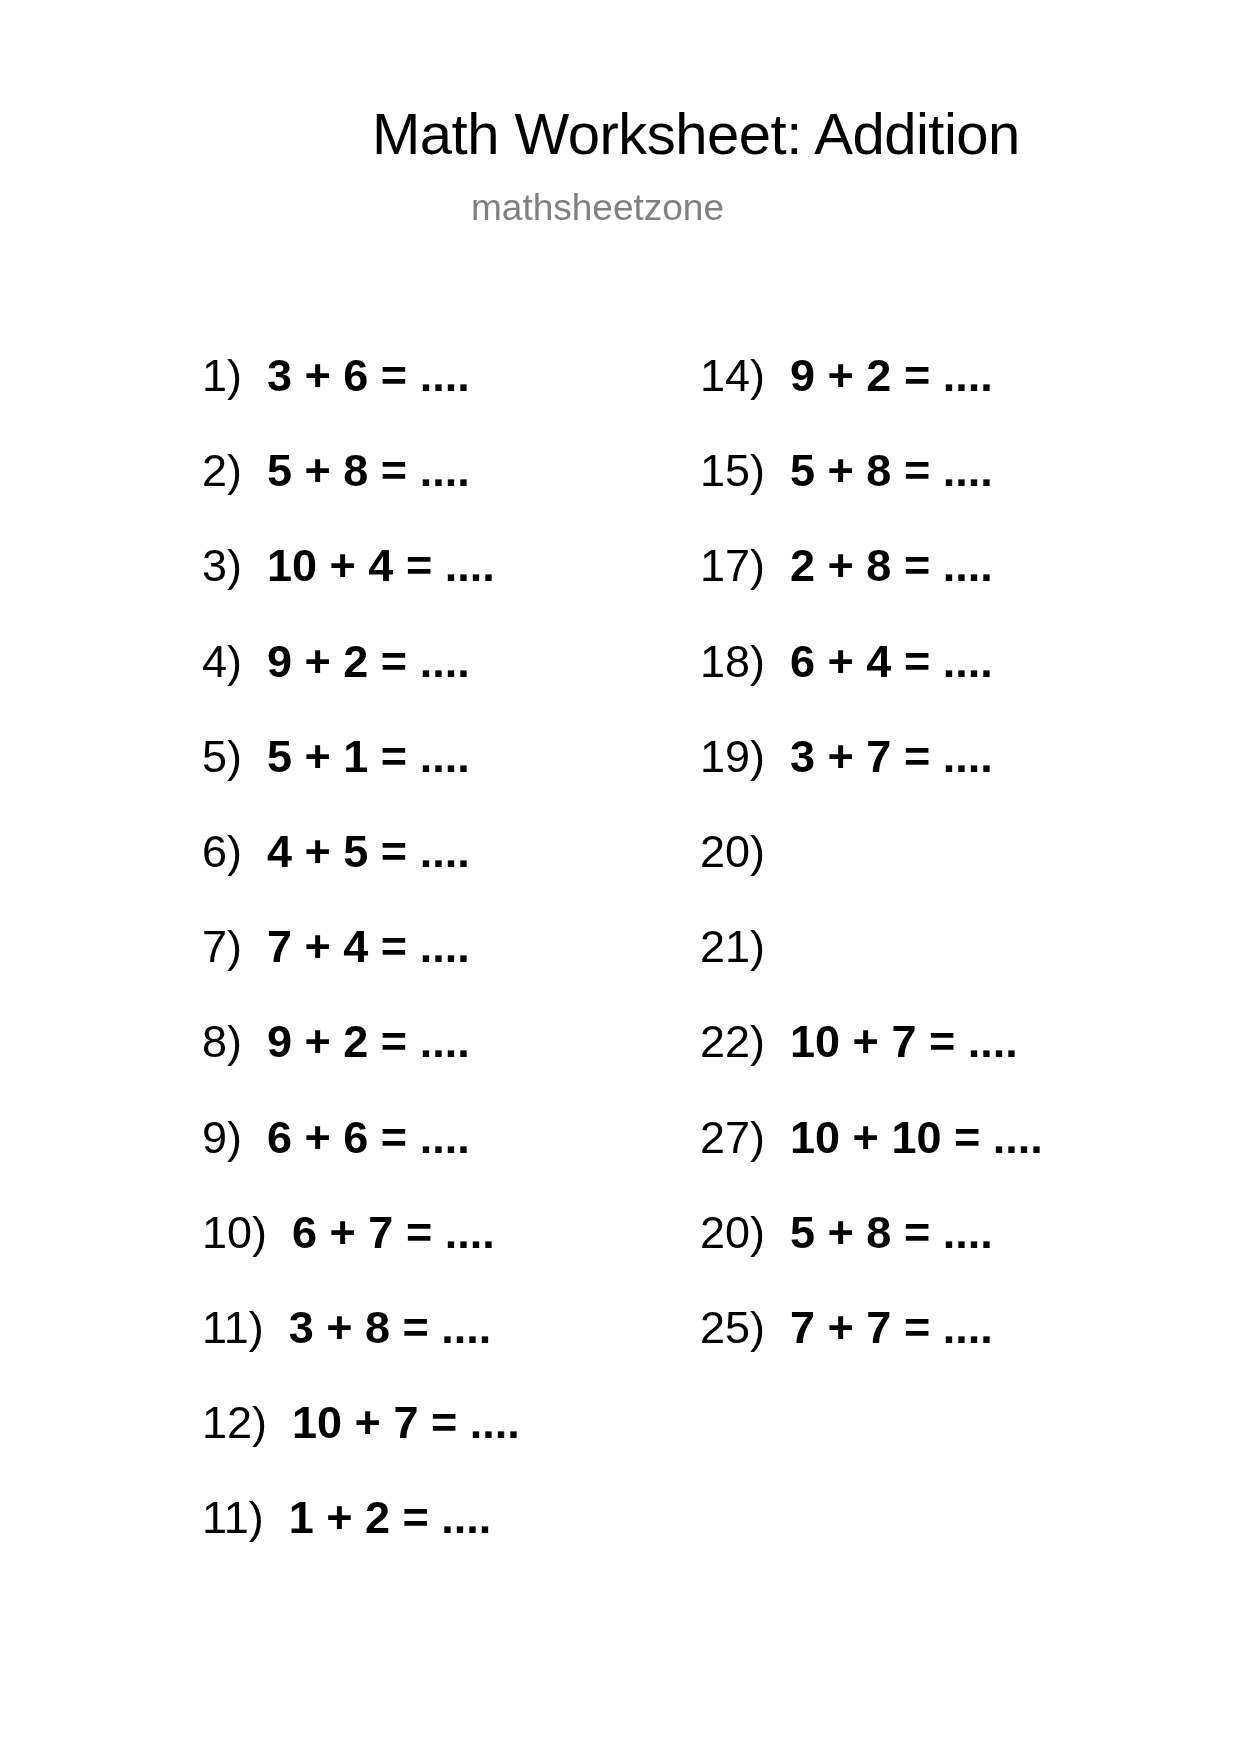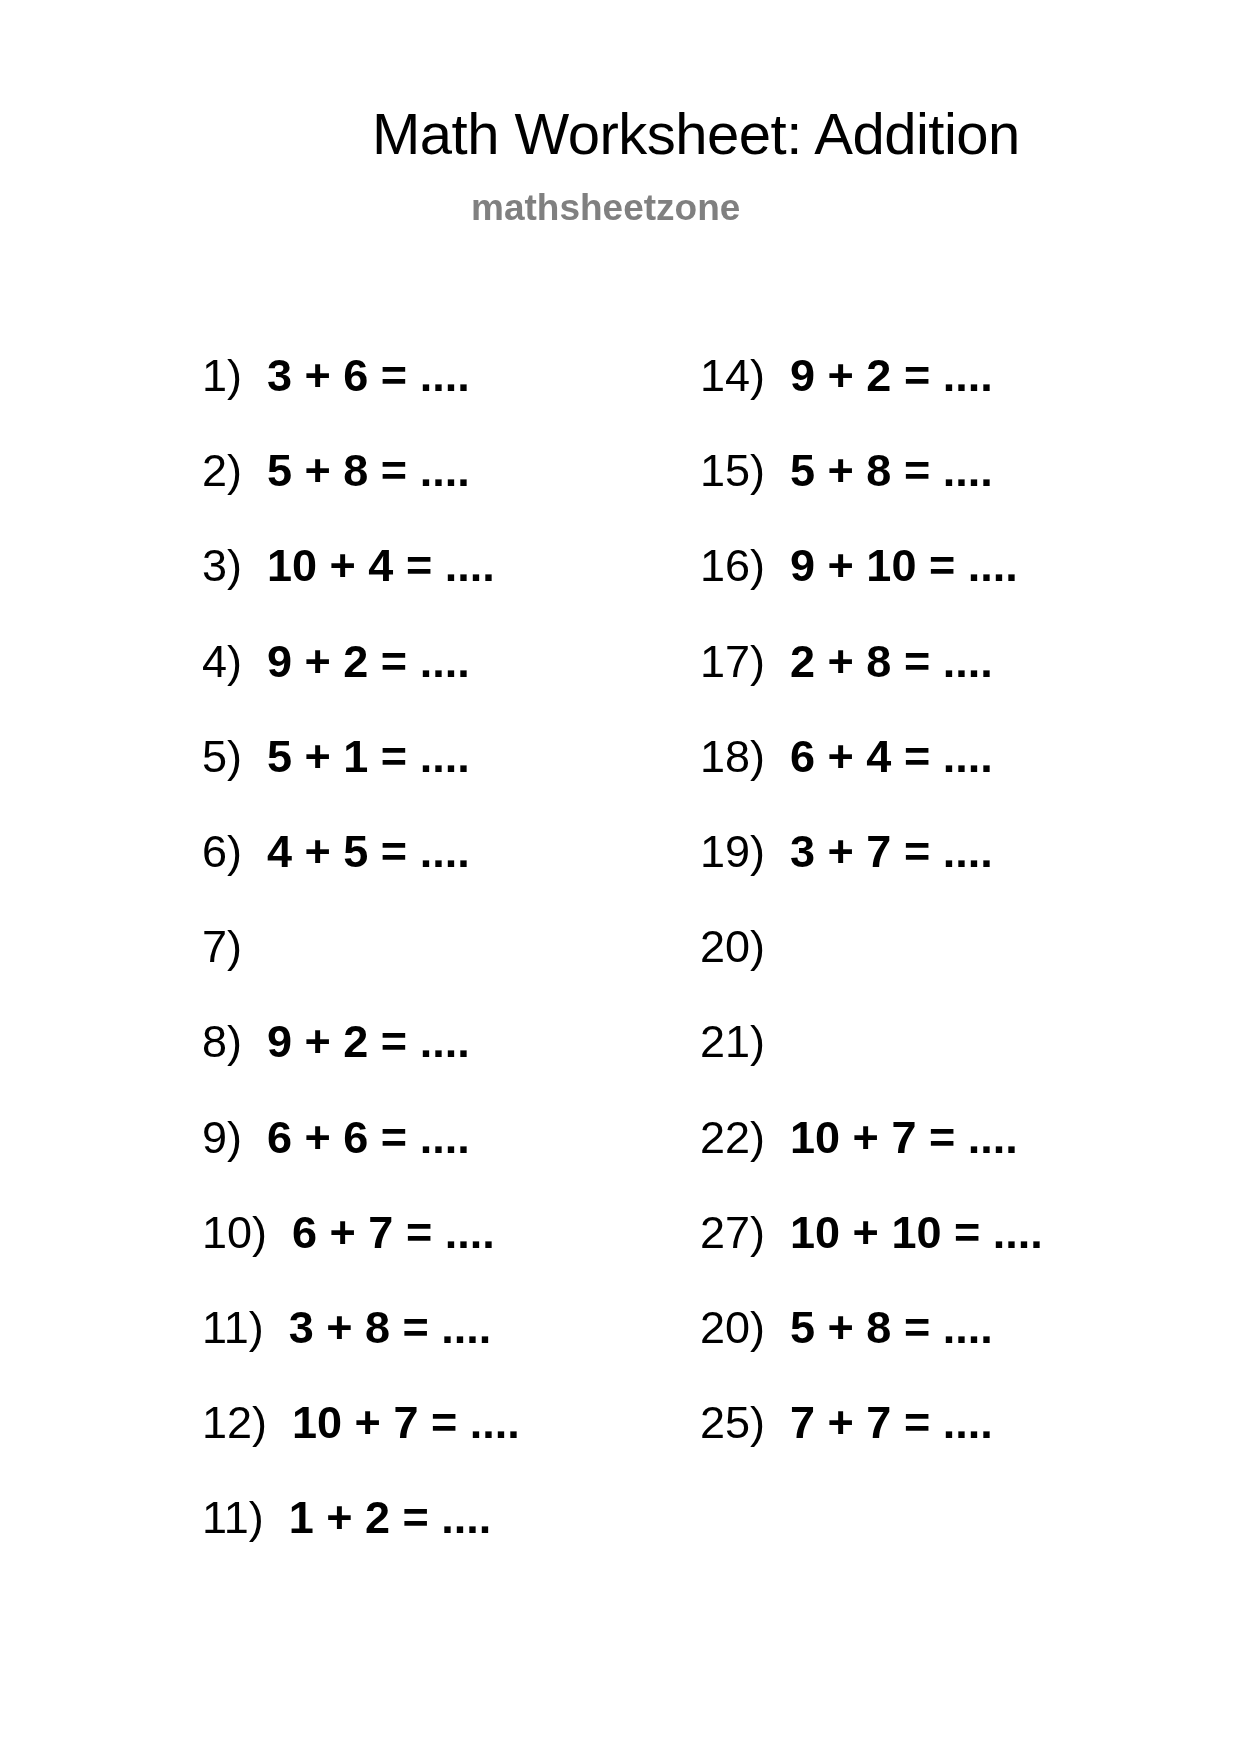--- a/index.html
+++ b/index.html
@@ -1,53 +1,52 @@
 <!DOCTYPE html>
 <html><head>
   <meta charset="utf-8">
   <style>
     html, body { margin: 0; padding: 0; background: #ffffff; }
     body { width: 1240px; height: 1754px; position: relative; overflow: hidden;
            font-family: "Liberation Sans", sans-serif; color: #000; }
     .title { position: absolute; left: 372px; top: 101px; font-size: 58px; line-height: 66px;
              white-space: nowrap; letter-spacing: -0.5px; text-align: right; }
     .subtitle { position: absolute; left: 471px; top: 186px; font-size: 37px; line-height: 44px;
-                color: #808080; white-space: nowrap; font-weight: bold; }
+                color: #808080; white-space: nowrap; }
     .col { position: absolute; top: 348px; }
     .col.left { left: 202px; }
     .col.right { left: 700px; }
     .problem { height: 95.2px; font-size: 45px; line-height: 56px; white-space: pre; display: flex; }
     .num { white-space: pre; }
     .expr { white-space: pre; font-weight: bold; }
   </style>
 </head>
 <body>
 
 <div class="title">Math Worksheet: Addition</div>
 <div class="subtitle">mathsheetzone</div>
 
 <div class="col left" id="col-left">
     <div class="problem"><span class="num">1)</span><span>  </span><span class="expr">3 + 6 = ....</span></div>
     <div class="problem"><span class="num">2)</span><span>  </span><span class="expr">5 + 8 = ....</span></div>
     <div class="problem"><span class="num">3)</span><span>  </span><span class="expr">10 + 4 = ....</span></div>
     <div class="problem"><span class="num">4)</span><span>  </span><span class="expr">9 + 2 = ....</span></div>
     <div class="problem"><span class="num">5)</span><span>  </span><span class="expr">5 + 1 = ....</span></div>
     <div class="problem"><span class="num">6)</span><span>  </span><span class="expr">4 + 5 = ....</span></div>
-    <div class="problem"><span class="num">7)</span><span>  </span></div>
+    <div class="problem"><span class="num">7)</span><span>  </span><span class="expr">7 + 4 = ....</span></div>
     <div class="problem"><span class="num">8)</span><span>  </span><span class="expr">9 + 2 = ....</span></div>
     <div class="problem"><span class="num">9)</span><span>  </span><span class="expr">6 + 6 = ....</span></div>
     <div class="problem"><span class="num">10)</span><span>  </span><span class="expr">6 + 7 = ....</span></div>
     <div class="problem"><span class="num">11)</span><span>  </span><span class="expr">3 + 8 = ....</span></div>
     <div class="problem"><span class="num">12)</span><span>  </span><span class="expr">10 + 7 = ....</span></div>
     <div class="problem"><span class="num">11)</span><span>  </span><span class="expr">1 + 2 = ....</span></div>
   </div>
 <div class="col right" id="col-right">
     <div class="problem"><span class="num">14)</span><span>  </span><span class="expr">9 + 2 = ....</span></div>
     <div class="problem"><span class="num">15)</span><span>  </span><span class="expr">5 + 8 = ....</span></div>
-    <div class="problem"><span class="num">16)</span><span>  </span><span class="expr">9 + 10 = ....</span></div>
     <div class="problem"><span class="num">17)</span><span>  </span><span class="expr">2 + 8 = ....</span></div>
     <div class="problem"><span class="num">18)</span><span>  </span><span class="expr">6 + 4 = ....</span></div>
     <div class="problem"><span class="num">19)</span><span>  </span><span class="expr">3 + 7 = ....</span></div>
     <div class="problem"><span class="num">20)</span><span>  </span></div>
     <div class="problem"><span class="num">21)</span><span>  </span></div>
     <div class="problem"><span class="num">22)</span><span>  </span><span class="expr">10 + 7 = ....</span></div>
     <div class="problem"><span class="num">27)</span><span>  </span><span class="expr">10 + 10 = ....</span></div>
     <div class="problem"><span class="num">20)</span><span>  </span><span class="expr">5 + 8 = ....</span></div>
     <div class="problem"><span class="num">25)</span><span>  </span><span class="expr">7 + 7 = ....</span></div>
   </div>

